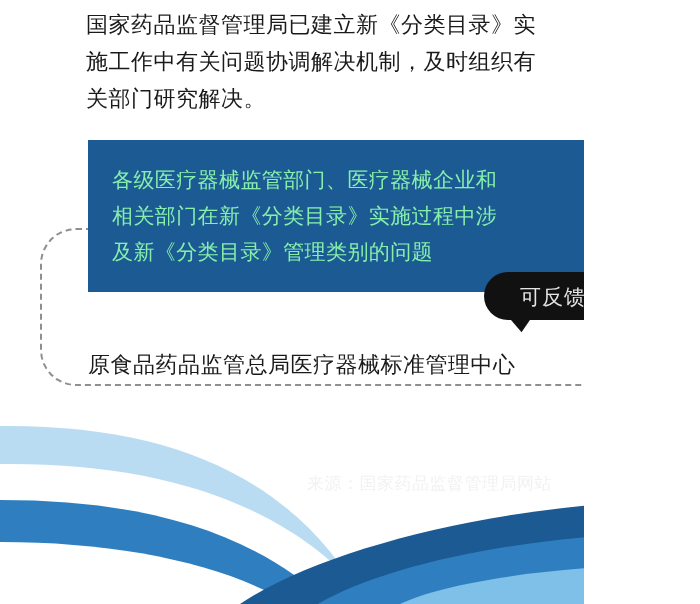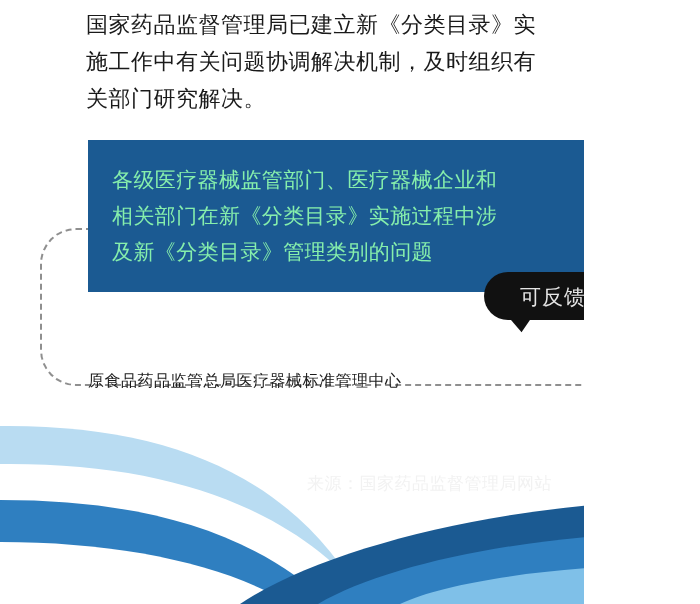--- a/index.html
+++ b/index.html
@@ -96,23 +96,23 @@
     border-left: 14px solid transparent;
     border-right: 20px solid transparent;
     border-top: 22px solid #111111;
     transform: rotate(-8deg);
   }
 
   
   .center-name {
     position: absolute;
     left: 88px;
-    top: 364px;
+    top: 348px;
     width: 560px;
-    font-size: 16px;
+    font-size: 22px;
     color: #1a1a1a;
     letter-spacing: 0.5px;
     line-height: 34px;
   }
 
   
   .waves {
     position: absolute;
     left: 0;
     bottom: 0;

